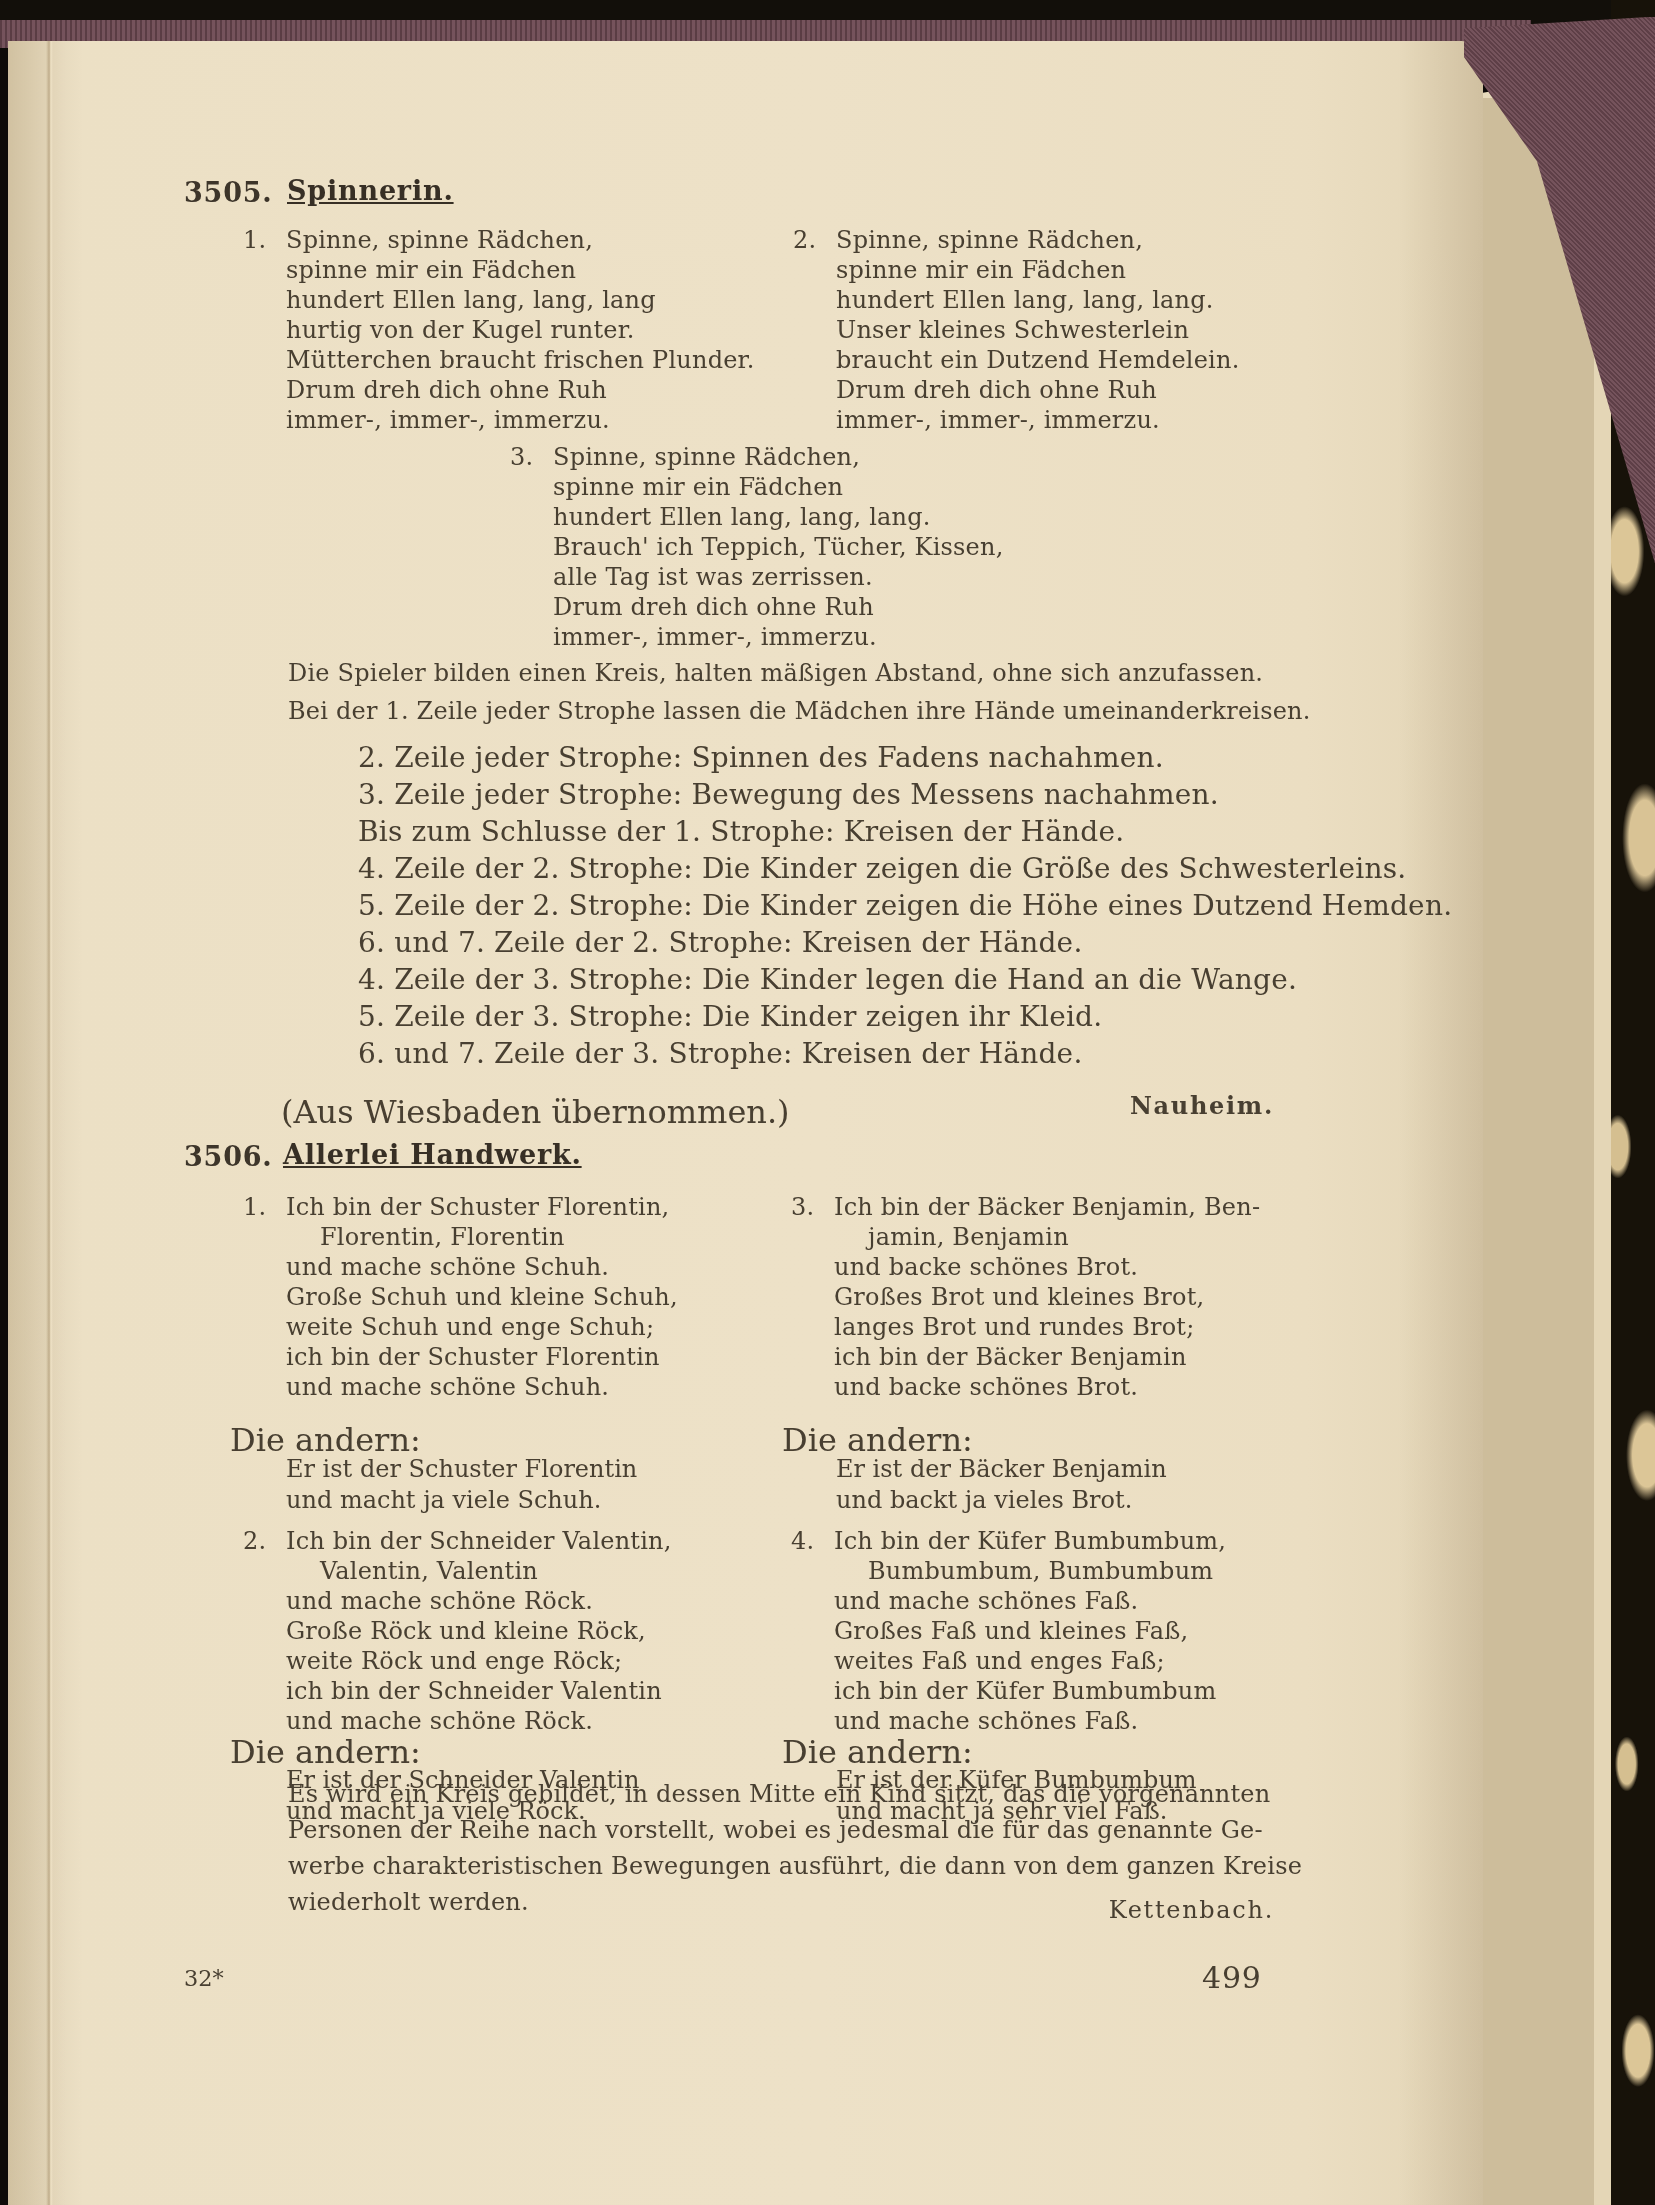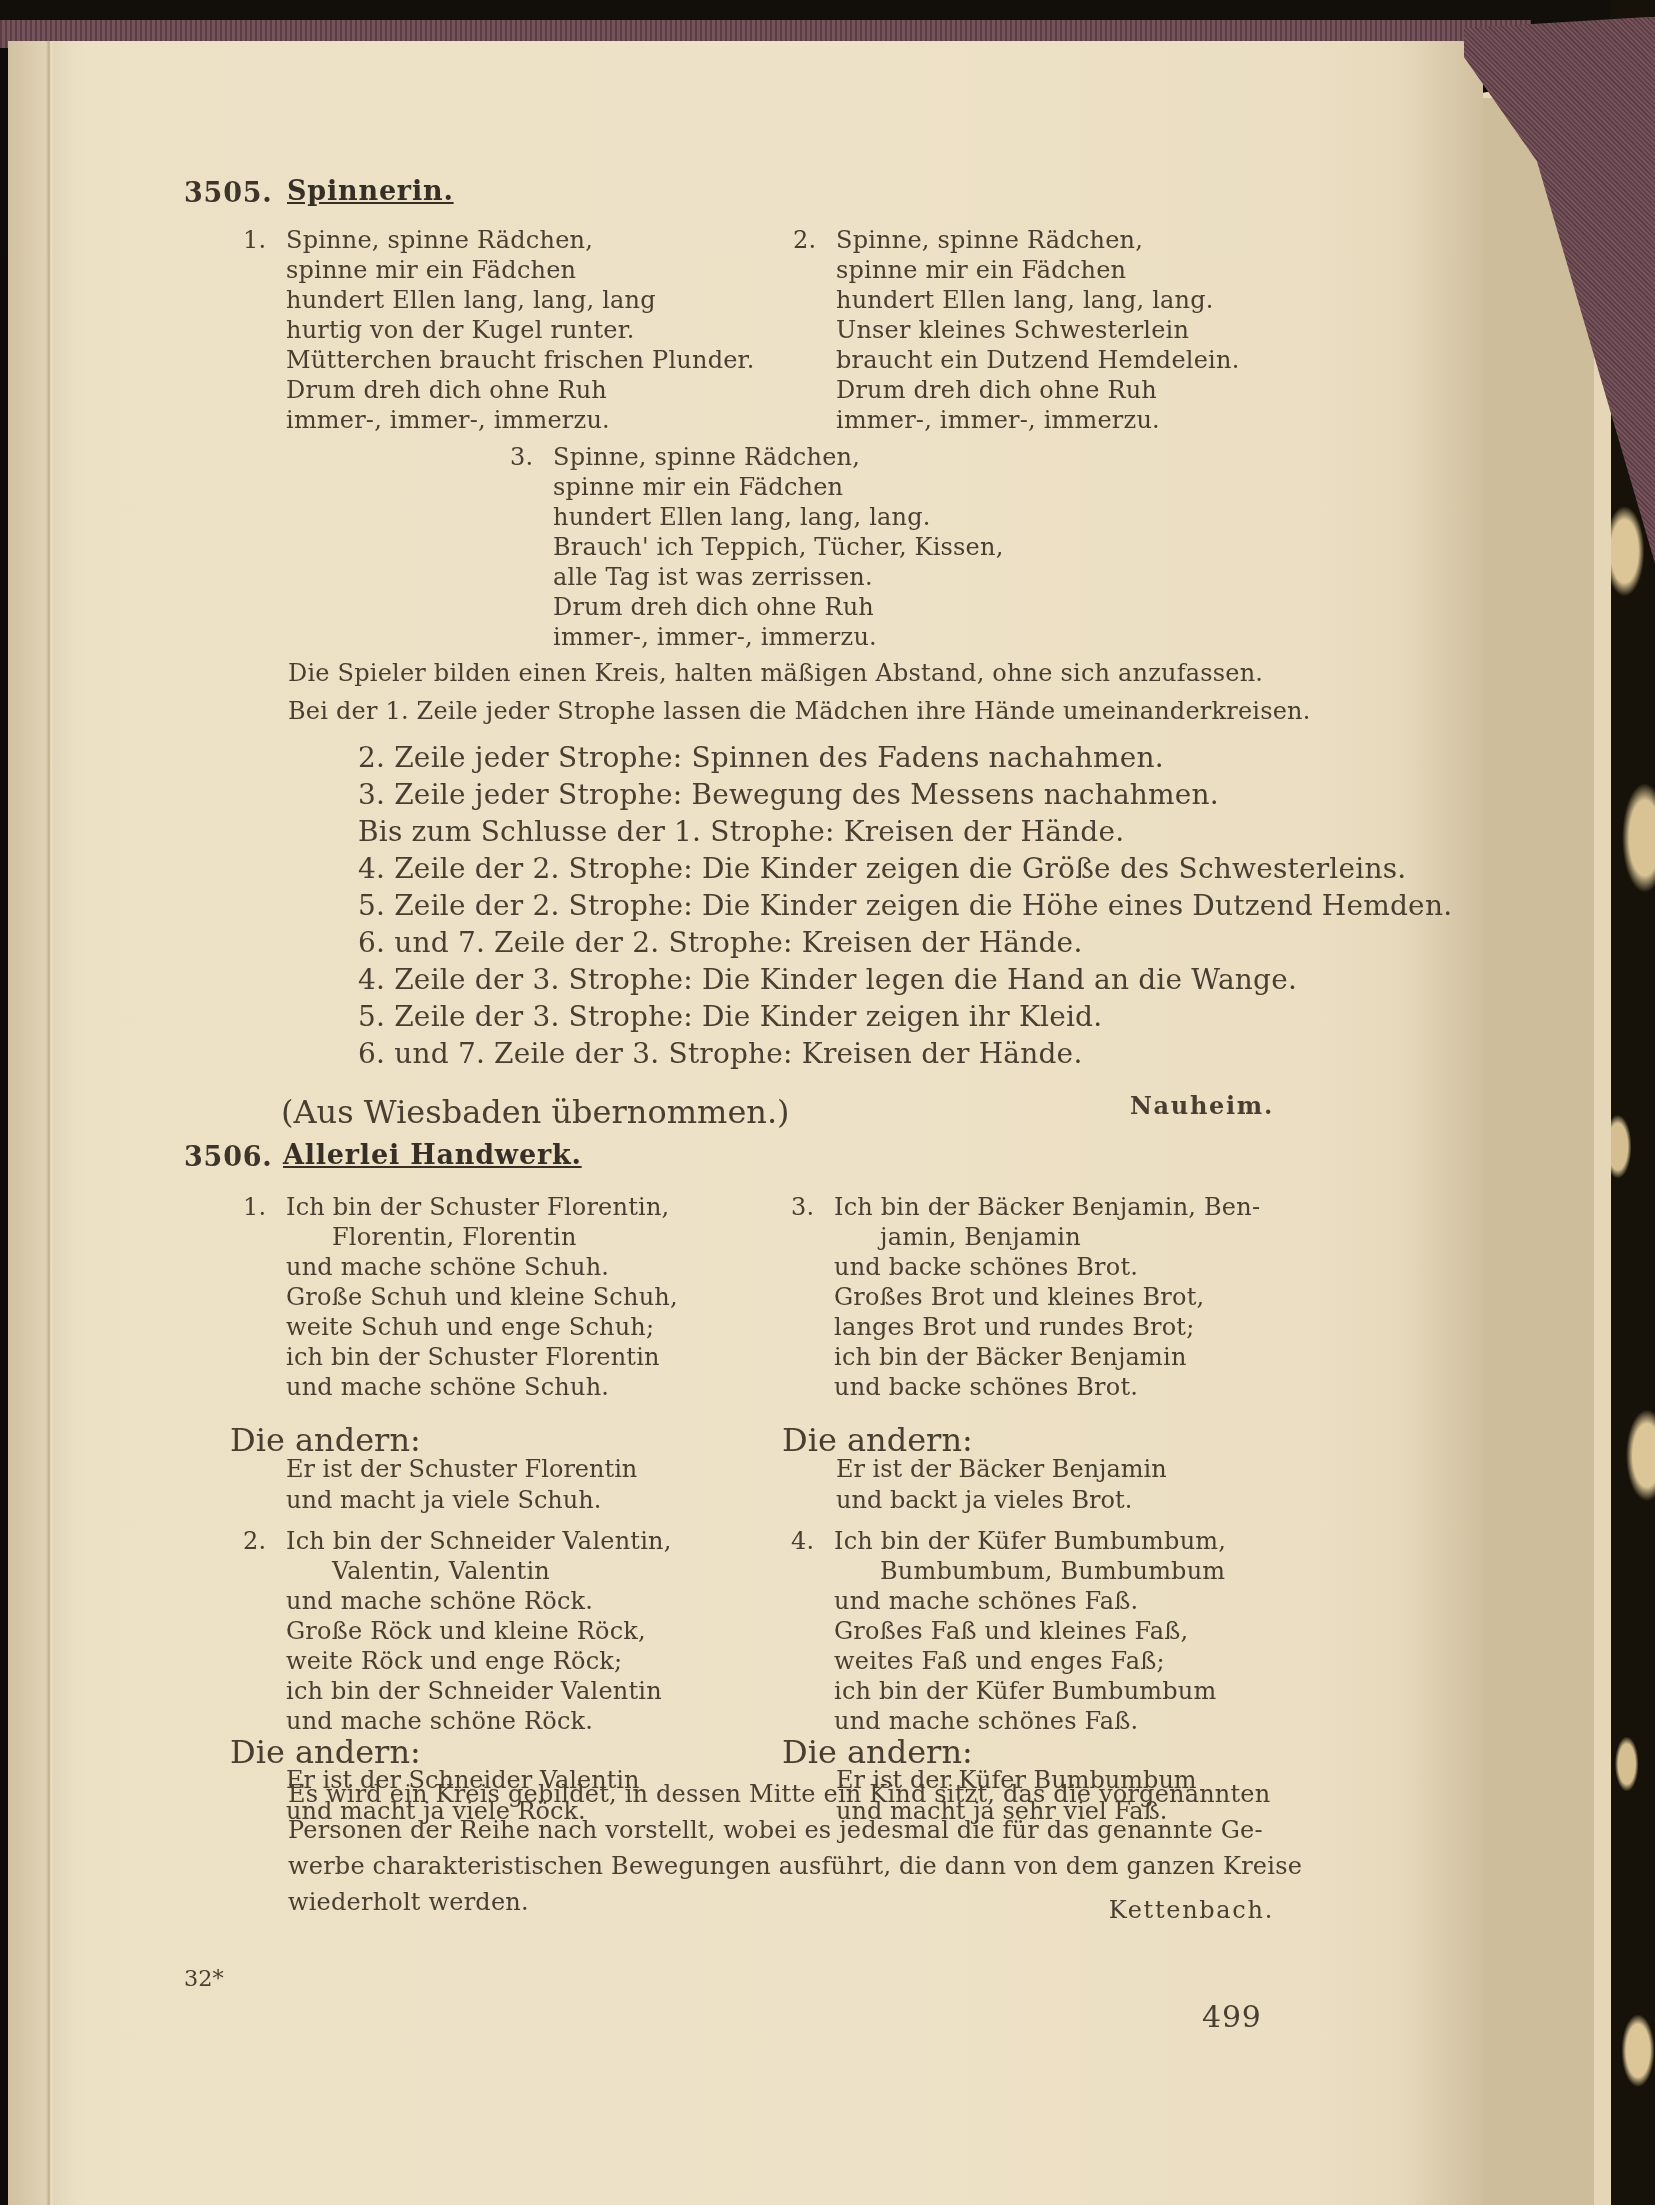--- a/index.html
+++ b/index.html
@@ -54,29 +54,29 @@
     background-image:repeating-linear-gradient(45deg,rgba(0,0,0,.15) 0 1.7px,rgba(255,255,255,.05) 1.7px 3.3px);
     clip-path:polygon(0 2%,100% 0,100% 95%,38% 25%,0 7%);
   }
   
   .ink{color:#483f31;}
   .abs{position:absolute;white-space:nowrap;}
   .heading-num{font-size:27px;font-weight:700;color:#3d352a;letter-spacing:0.8px;}
   .heading-title{font-size:27px;font-weight:700;color:#372f25;letter-spacing:0.8px;text-decoration:underline;}
   .verse{font-size:24px;line-height:30px;letter-spacing:0.2px;}
   .verse .num{position:absolute;left:-43px;top:0;}
-  .hw .lines > div:nth-child(2){margin-left:46px;}
+  .hw .lines > div:nth-child(2){margin-left:34px;}
   .para{font-size:24px;line-height:38px;letter-spacing:0.2px;margin-left:15px;}
   .instr{font-size:28px;line-height:37px;letter-spacing:0.2px;}
   .andern-label{font-size:32px;}
   .andern-lines{font-size:24px;line-height:31px;}
   .source-line{font-size:32px;}
   .author{font-size:24px;text-align:right;letter-spacing:1.7px;}
   .footer-sig{font-size:22.4px;}
-  .footer-page{font-size:30px;letter-spacing:0.8px;margin-top:39px;}
+  .footer-page{font-size:30px;letter-spacing:0.8px;}
 </style>
 </head>
 <body>
 
 <div class="cover-top"></div>
 <div class="headband"></div>
 <div class="paper"></div>
 <div class="gutter-shade"></div>
 <div class="fold-line"></div>
 <div class="right-shade"></div>

